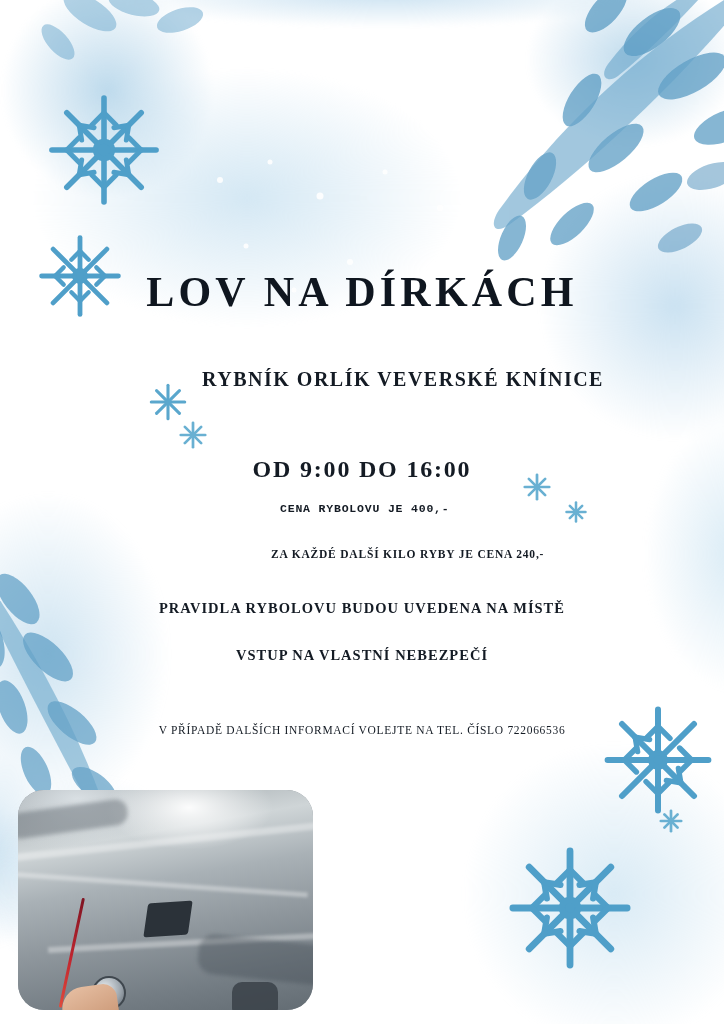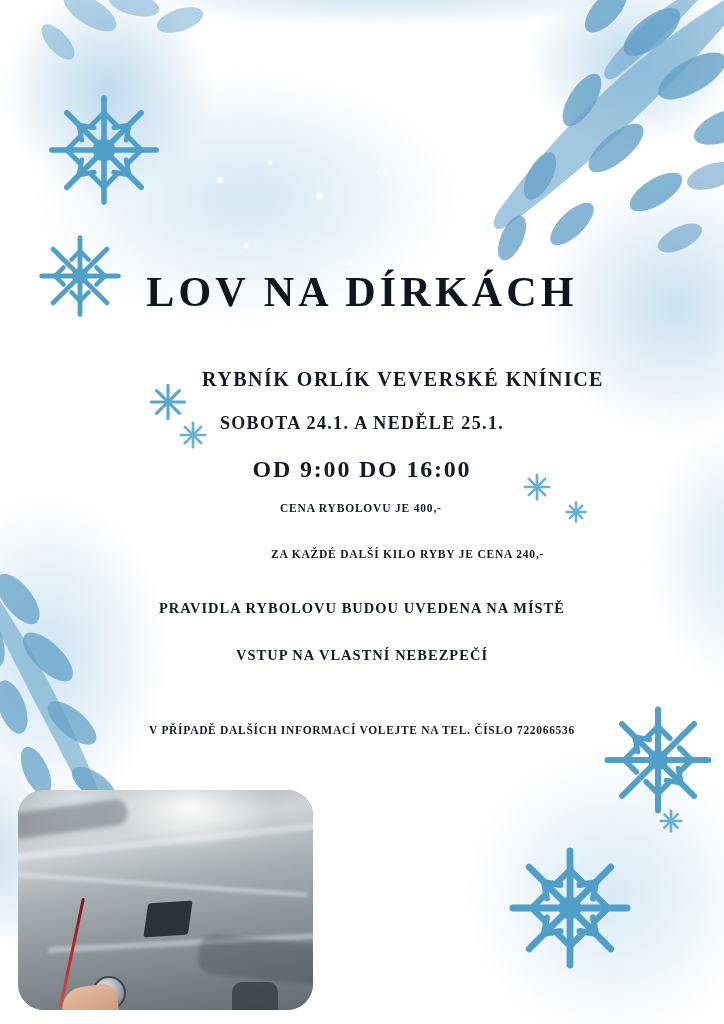--- a/index.html
+++ b/index.html
@@ -126,20 +126,21 @@
     letter-spacing: 0.075em;
   }
   .price1 {
     top: 502px;
     font-size: 11.5px;
     font-weight: bold;
     letter-spacing: 0.07em;
     text-align: left;
     left: 280px;
     width: auto;
+    font-family: Liberation Mono, monospace;
   }
   .price2 {
     top: 521px;
     font-size: 11.5px;
     font-weight: bold;
     letter-spacing: 0.07em;
     text-align: left;
     left: 280px;
     width: auto;
   }
@@ -160,21 +161,21 @@
   }
   .risk {
     top: 647px;
     font-size: 14.5px;
     font-weight: bold;
     letter-spacing: 0.07em;
   }
   .contact {
     top: 724px;
     font-size: 11.5px;
-    font-weight: bold;
+    font-weight: normal;
     letter-spacing: 0.06em;
   }
 
   
   .photo {
     position: absolute;
     left: 18px;
     top: 790px;
     width: 295px;
     height: 220px;
@@ -470,21 +471,20 @@
       <circle cx="46" cy="96" r="2.5"></circle>
         <circle cx="150" cy="112" r="3"></circle>
       <circle cx="262" cy="124" r="2.5"></circle>
         <circle cx="94" cy="140" r="2.5"></circle>
     </g>
   </svg>
 
   <div class="content">
     <div class="t title">LOV NA DÍRKÁCH</div>
     <div class="t subtitle">RYBNÍK ORLÍK VEVERSKÉ KNÍNICE</div>
-    <div class="t date1">SOBOTA 24.1. A NEDĚLE 25.1.</div>
     <div class="t date2">OD 9:00 DO 16:00</div>
     <div class="t price1">CENA RYBOLOVU JE 400,-</div>
     <div class="t price3">ZA KAŽDÉ DALŠÍ KILO RYBY JE CENA 240,-</div>
     <div class="t risk">VSTUP NA VLASTNÍ NEBEZPEČÍ</div>
     <div class="t rules">PRAVIDLA RYBOLOVU BUDOU UVEDENA NA MÍSTĚ</div>
     <div class="t contact">V PŘÍPADĚ DALŠÍCH INFORMACÍ VOLEJTE NA TEL. ČÍSLO 722066536</div>
   </div>
 
   <div class="photo">
     <div class="photo-inner"></div>

